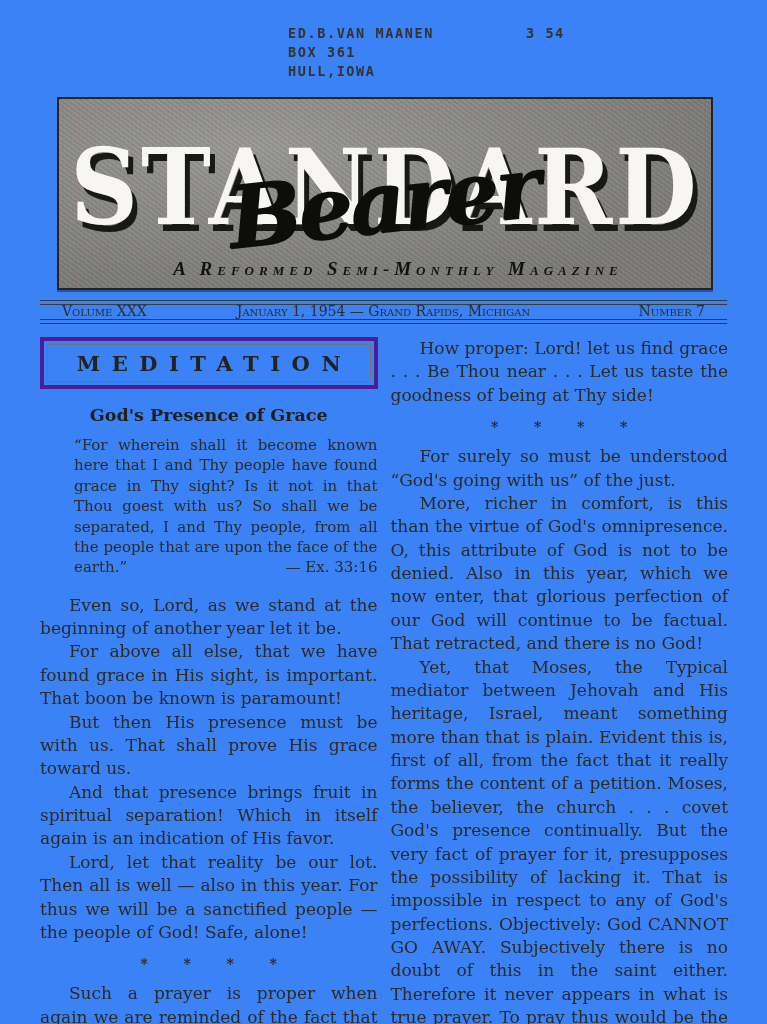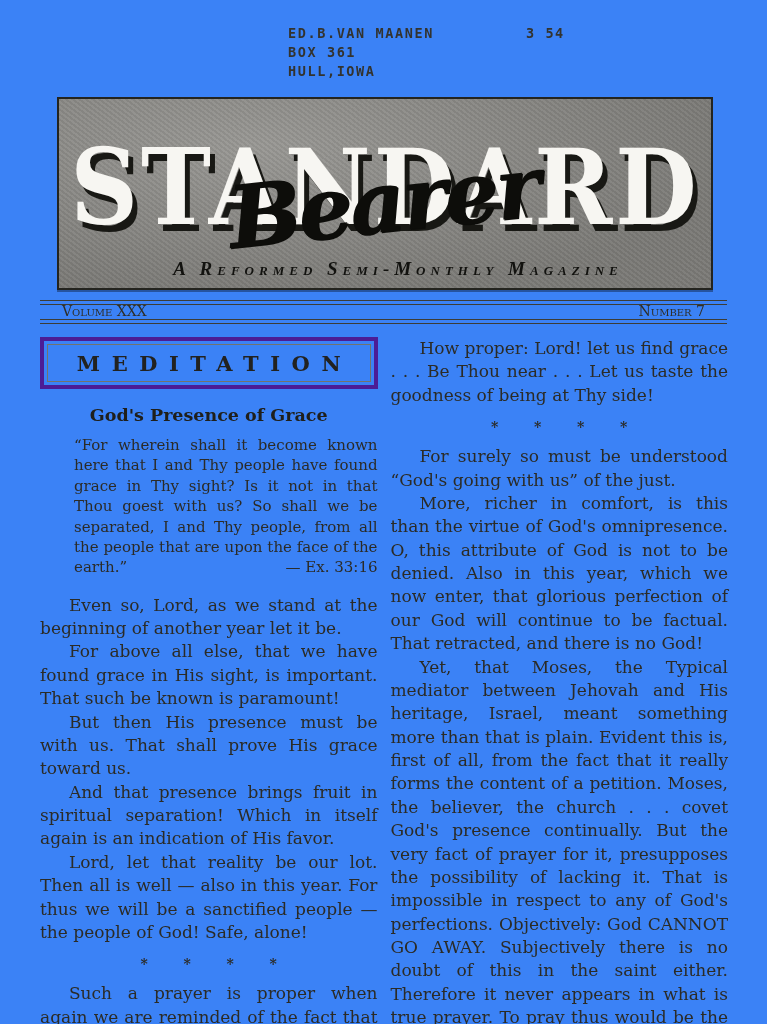--- a/index.html
+++ b/index.html
@@ -148,40 +148,41 @@
 
   <div class="masthead">
     <div class="mast-standard">STANDARD</div>
     <div class="mast-bearer">Bearer</div>
     <div class="mast-tagline">A Reformed Semi-Monthly Magazine</div>
   </div>
 
   <div class="double-rule rule-top"></div>
   <div class="issue-row">
     <span class="issue-left">Volume XXX</span>
+    <span class="issue-center">January 1, 1954 — Grand Rapids, Michigan</span>
     <span class="issue-right">Number 7</span>
   </div>
   <div class="double-rule rule-bottom"></div>
 
   <div class="columns">
 
     <div class="col">
       <div class="meditation-box">
         <div class="meditation-inner">MEDITATION</div>
       </div>
       <div class="article-title">God's Presence of Grace</div>
       <div class="epigraph">
         <span>“For wherein shall it become known here that I and Thy people have found grace in Thy sight?  Is it not in that Thou goest with us?  So shall we be separated, I and Thy people, from all the people that are upon the face of the earth.”</span>
         <span class="ep-ref">— Ex. 33:16</span>
       </div>
       <div class="body-text">
 
           <p class="block-p">Even so, Lord, as we stand at the beginning of another year let it be.</p>
 
-          <p class="block-p">For above all else, that we have found grace in His sight, is important.  That such be known is paramount!</p>
+          <p class="block-p">For above all else, that we have found grace in His sight, is important.  That boon be known is paramount!</p>
 
 
           <p class="block-p">But then His presence must be with us.  That shall prove His grace toward us.</p>
 
           <p class="block-p">And that presence brings fruit in spiritual separation! Which in itself again is an indication of His favor.</p>
 
           <p class="block-p">Lord, let that reality be our lot.  Then all is well — also in this year.  For thus we will be a sanctified people — the people of God!  Safe, alone!</p>
 
           <p class="block-stars">* * * *</p>
 

